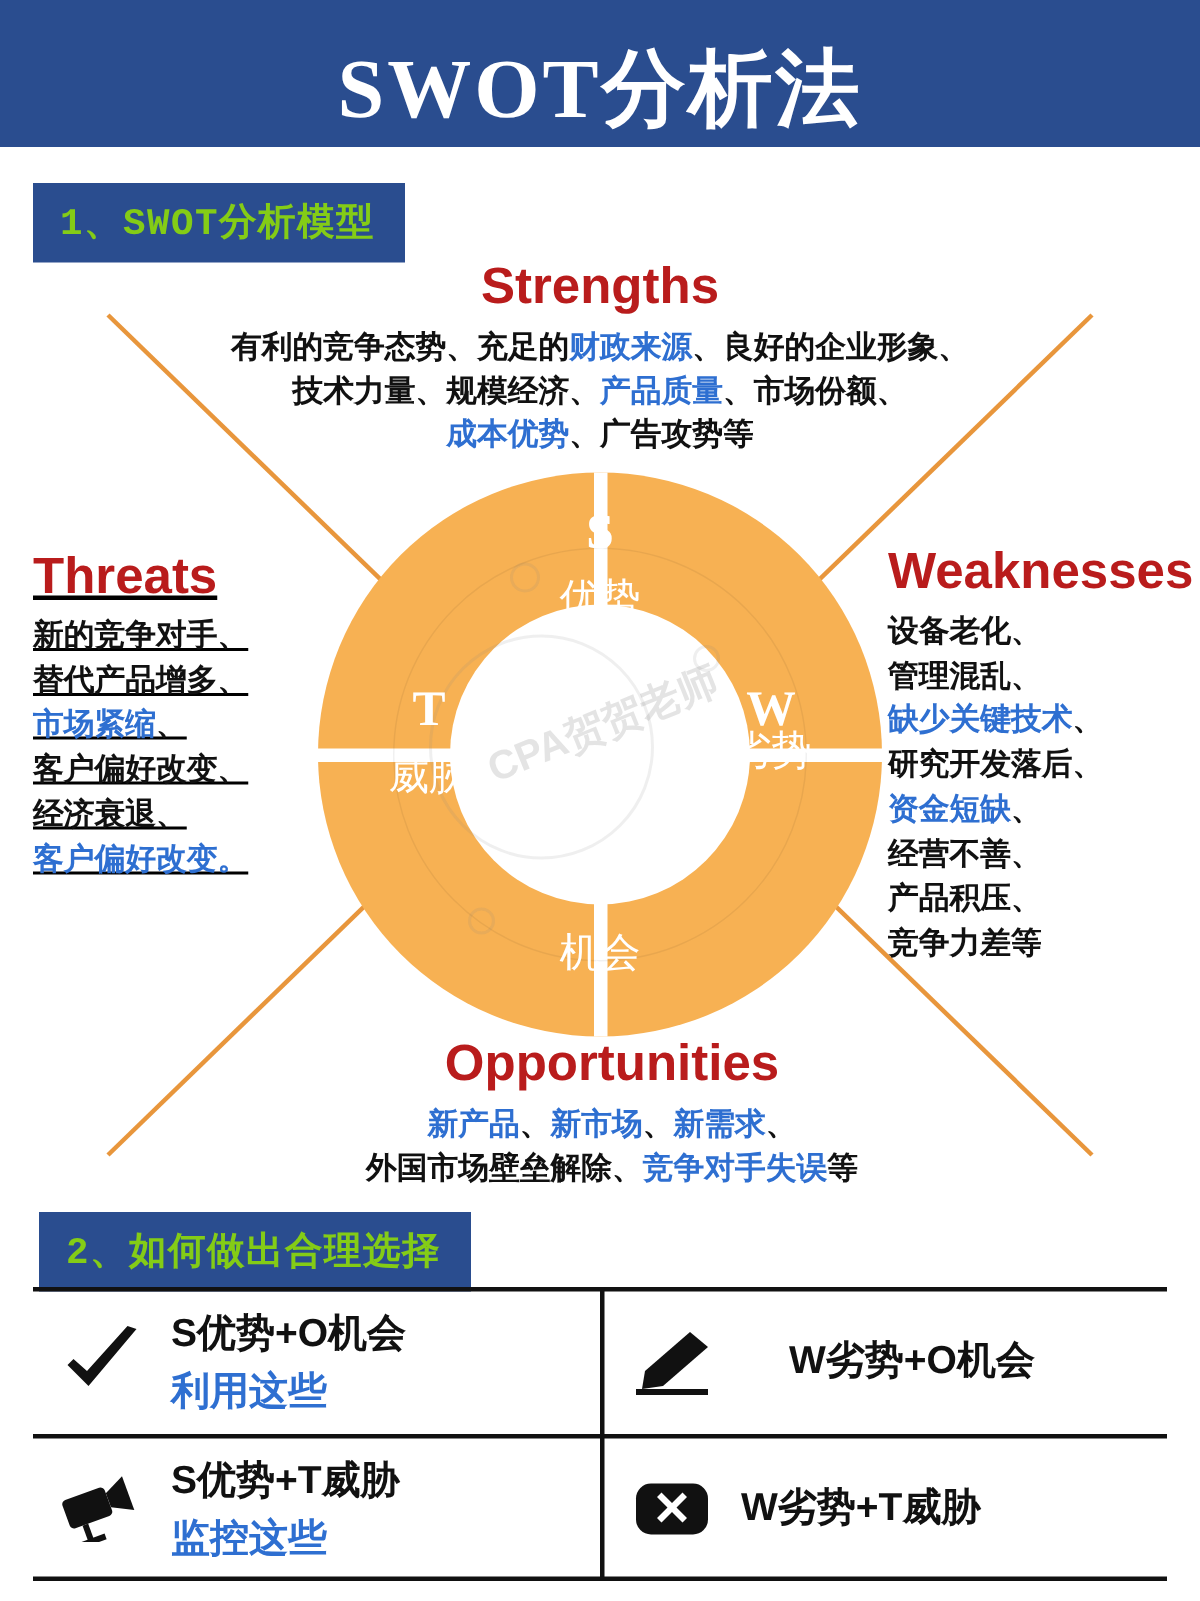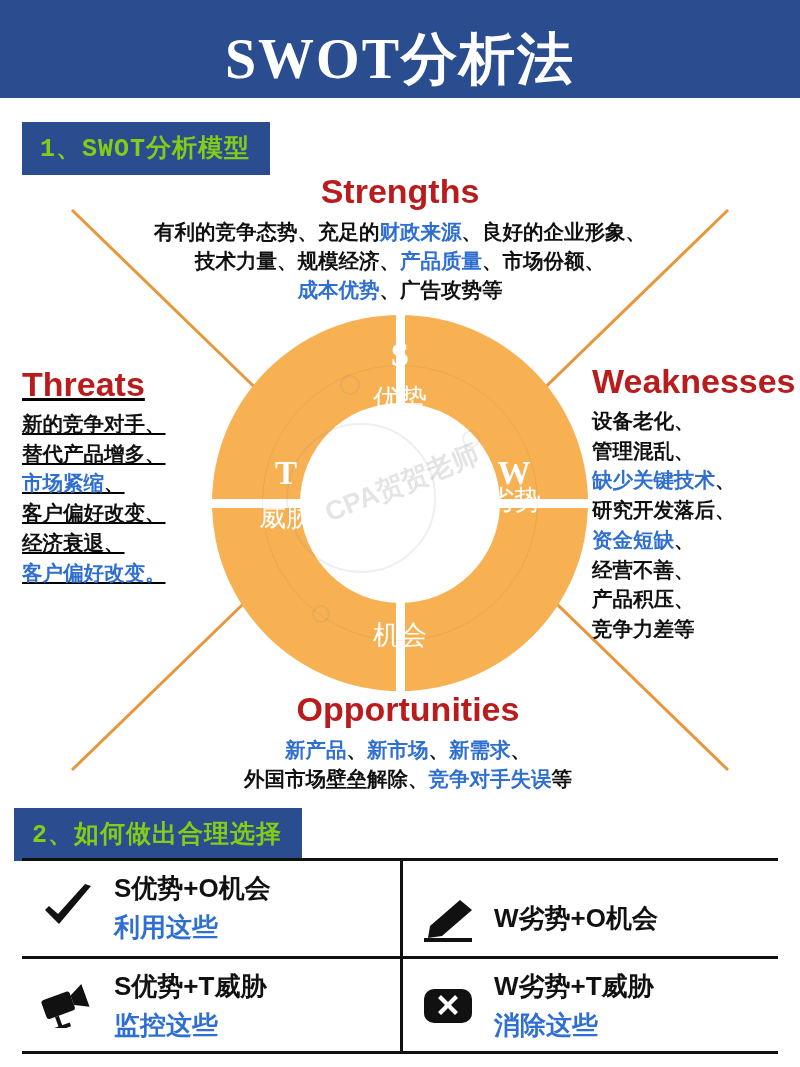--- a/index.html
+++ b/index.html
@@ -38,21 +38,21 @@
     display: inline-block;
     background: #2a4d8f;
     color: #84cc16;
     font-size: 25px;
     font-weight: bold;
     padding: 9px 20px 11px 18px;
     font-family: Liberation Mono, monospace;
     letter-spacing: 1px;
   }
   .sec1 { position: absolute; left: 22px; top: 122px; }
-  .sec2 { position: absolute; left: 14px; top: 808px; }
+  .sec2 { position: absolute; left: 26px; top: 808px; }
 
   
   .diagram {
     position: absolute;
     left: 0; top: 170px;
     width: 800px; height: 630px;
   }
 
   
   .diag-svg { position: absolute; left: 0; top: 0; }
@@ -333,21 +333,21 @@
         <svg width="54" height="48" viewBox="0 0 54 48">
             <path d="M4 26 L18 40 L50 2 L44 0 L17 30 L8 22 Z" fill="#111"></path>
           </svg>
       </div>
       <div class="cell-text">
         <div class="cell-line1">S优势+O机会</div>
         <div class="cell-line2">利用这些</div>
       </div>
     </div>
 
-    <div class="cell" style="left:380px; top:14px;">
+    <div class="cell" style="left:380px; top:2px;gap:32px;">
       <div class="cell-icon">
         <svg width="56" height="44" viewBox="0 0 56 44">
           <path d="M40 2 L52 12 L22 38 L8 40 L10 28 Z" fill="#111"></path>
           <rect x="4" y="40" width="48" height="4" fill="#111"></rect>
         </svg>
       </div>
       <div class="cell-text">
         <div class="cell-line1">W劣势+O机会</div>
       </div>
     </div>
@@ -371,18 +371,17 @@
 
     <div class="cell" style="left:380px; top:100px;">
       <div class="cell-icon">
         <svg width="56" height="42" viewBox="0 0 56 42">
           <rect x="4" y="4" width="48" height="34" rx="10" fill="#111"></rect>
           <path d="M18 13 L21 10 L28 17 L35 10 L38 13 L31 20 L38 27 L35 30 L28 23 L21 30 L18 27 L25 20 Z" fill="#fff"></path>
         </svg>
       </div>
       <div class="cell-text">
         <div class="cell-line1">W劣势+T威胁</div>
-        <div class="cell-line2">消除这些</div>
       </div>
     </div>
   </div>
 
 </div>
 
 </body></html>

